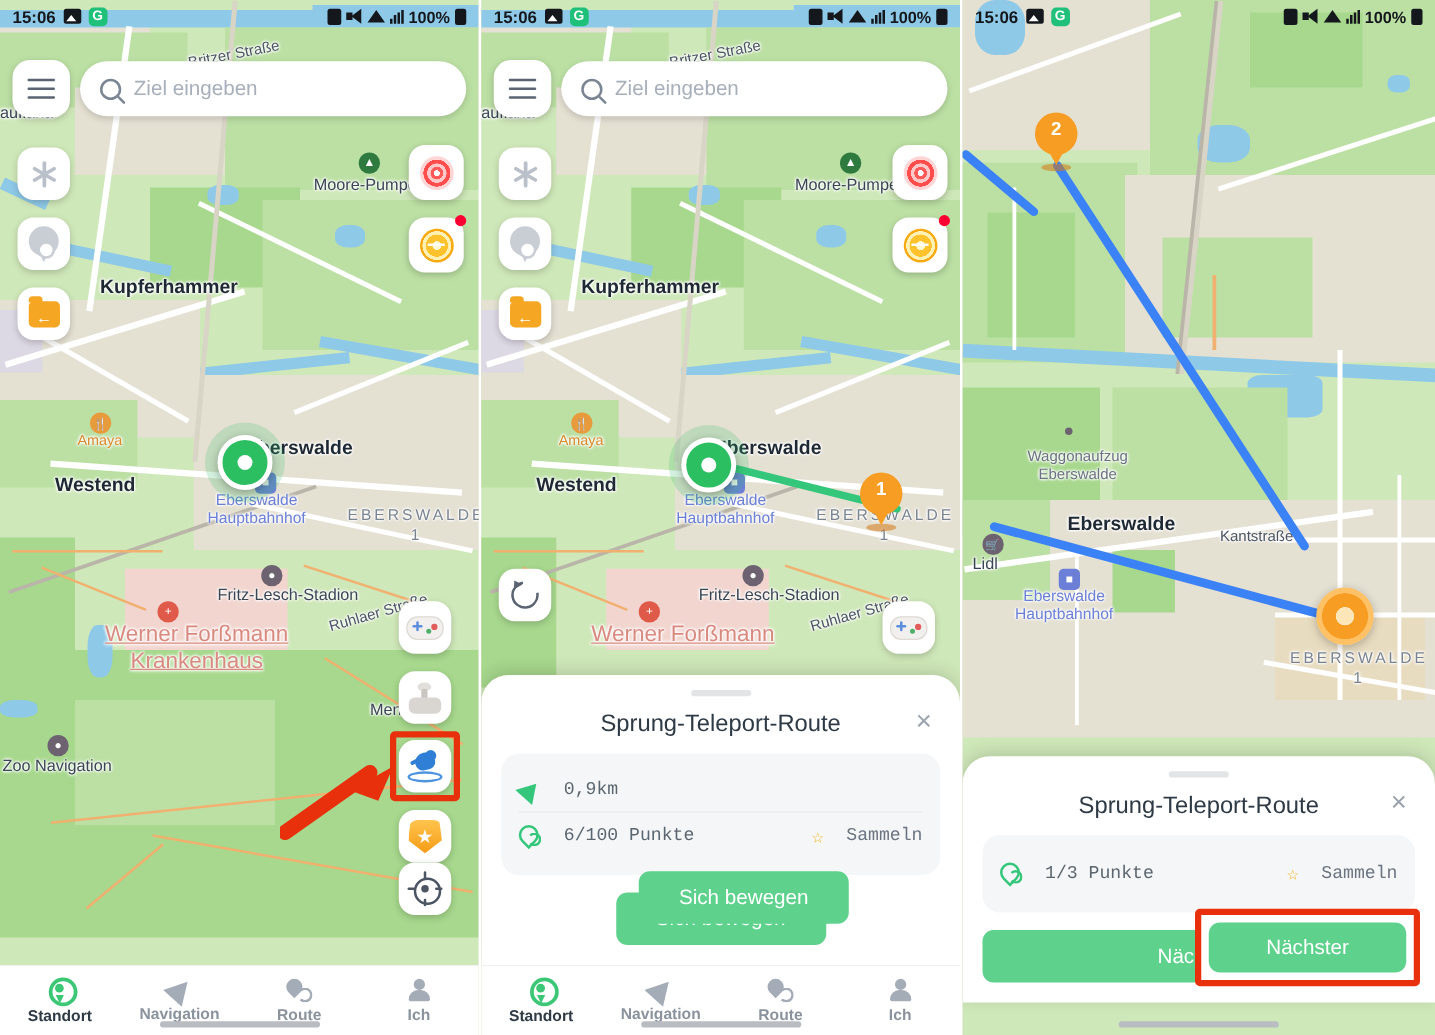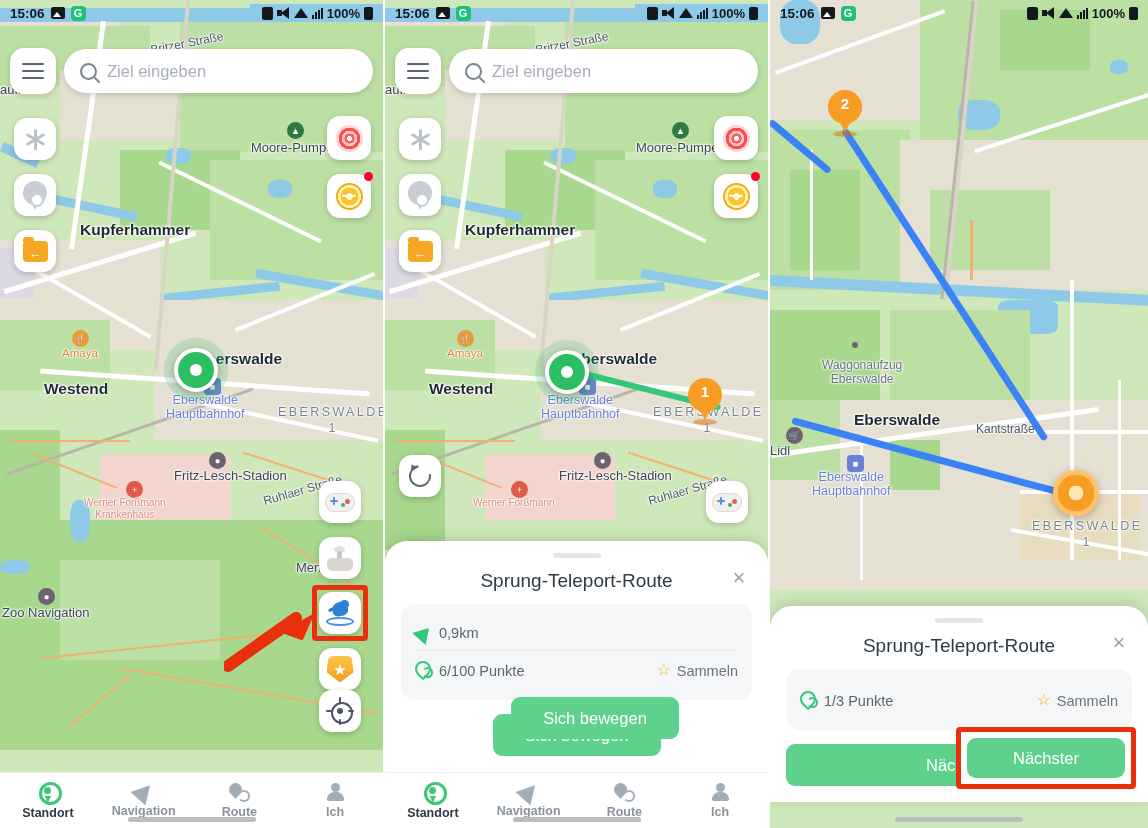--- a/index.html
+++ b/index.html
@@ -136,21 +136,21 @@
   .undo-a{position:absolute;left:1px;top:0px;width:0;height:0;
      border-left:4px solid transparent;border-right:4px solid transparent;border-bottom:6px solid #5a6472;
      transform:rotate(-30deg);}
 
   
   .lbl { position:absolute; white-space:nowrap; z-index:12; pointer-events:none;
          text-shadow:0 0 3px #fff,0 0 3px #fff,0 0 2px #fff,0 0 2px #fff; }
   .lbl-city{ color:#1f2933; font-size:15.5px; font-weight:bold; }
   .lbl-dist{ color:#3b4654; font-size:13px; }
   .lbl-blue{ color:#6b7fd7; font-size:12.5px; text-align:center; line-height:1.15; }
-  .lbl-red { color:#d98a80; font-size:10px; text-align:center; line-height:1.15; }
+  .lbl-red { color:#d98a80; font-size:18px; text-align:center; line-height:1.15;text-decoration:underline; }
   .lbl-org { color:#d98a2b; font-size:11.5px; }
   .lbl-gry { color:#6b7280; font-size:12px; }
   .lbl-spaced{ color:#7a8490; font-size:12.5px; letter-spacing:2.4px; text-align:center;line-height:1.3;}
   .lbl-street{ color:#4b5563; font-size:12px; }
 
   .poi{position:absolute;width:17px;height:17px;border-radius:50%;display:flex;
        align-items:center;justify-content:center;color:#fff;font-size:9.5px;z-index:12;}
   .poi-org{background:#e89b3c;}
   .poi-gry{background:#6d6370;}
   .poi-red{background:#e05a4a;}
@@ -191,21 +191,21 @@
   .sheet-handle{width:48px;height:5px;border-radius:3px;background:#e2e4e6;margin:2px auto 8px;}
   .sheet-head{position:relative;display:flex;align-items:center;justify-content:center;
      padding:4px 0 12px;}
   .sheet-title{font-size:19px;color:#2e3a45;}
   .sheet-x{position:absolute;right:2px;top:2px;width:22px;height:22px;color:#9aa3ad;
      font-size:22px;line-height:20px;text-align:center;}
   .sheet-card{background:#f5f6f7;border-radius:14px;padding:12px 14px;}
   .opt-row{display:flex;align-items:center;gap:13px;padding:4px 0 10px;}
   .radio{width:17px;height:17px;border:1.8px solid #c3c9d0;border-radius:50%;flex:0 0 auto;}
   .opt-txt{font-size:15.5px;color:#3b4450;line-height:1.3;}
-  .info-row{display:flex;align-items:flex-end;gap:6px;padding:9px 0;}
+  .info-row{display:flex;align-items:center;gap:18px;padding:9px 0;font-family:Liberation Mono, monospace;}
   .info-row + .info-row{border-top:1px solid #e8eaec;}
   .info-txt{font-size:14.5px;color:#5b6670;}
   .spacer{margin-left:auto;}
   .nav-arrow{width:0;height:0;border-left:9px solid transparent;border-right:9px solid transparent;
      border-bottom:15px solid #34c77b;transform:rotate(42deg);flex:0 0 auto;}
   .pins-ic{position:relative;width:18px;height:18px;flex:0 0 auto;}
   .pins-ic:before{content:"";position:absolute;left:0;top:0;width:12px;height:12px;
      border:2.6px solid #34c77b;border-radius:50% 50% 50% 0;transform:rotate(-45deg);}
   .pins-ic:after{content:"";position:absolute;right:0;bottom:1px;width:7px;height:7px;
      border:2px solid #34c77b;border-radius:50%;border-left-color:transparent;}
@@ -676,21 +676,21 @@
       <div class="pin-n">2</div>
     </div>
 
     <div class="lbl lbl-gry" style="left:52px;top:358px;white-space:pre;text-align:center">Waggonaufzug
 Eberswalde</div>
     <div class="poi poi-gry" style="left:82px;top:342px;width:6px;height:6px"></div>
     <div class="lbl lbl-city" style="left:84px;top:411px">Eberswalde</div>
 
     <div class="lbl lbl-street" style="left:206px;top:422px">Kantstraße</div>
     <div class="poi poi-gry" style="left:16px;top:427px">🛒</div>
-    <div class="lbl lbl-dist" style="left:0;top:443px">Lidl</div>
+    <div class="lbl lbl-dist" style="left:8px;top:443px">Lidl</div>
     <div class="poi poi-blue" style="left:77px;top:455px">■</div>
     <div class="lbl lbl-blue" style="left:42px;top:470px;white-space:pre">Eberswalde
 Hauptbahnhof</div>
     <div class="target-m" style="left:283px;top:470px"></div>
     <div class="lbl lbl-spaced" style="left:262px;top:518px;white-space:pre">EBERSWALDE
 1</div>
 
     <div class="statusbar">
       <div class="sb-left">
         <span>15:06</span>

